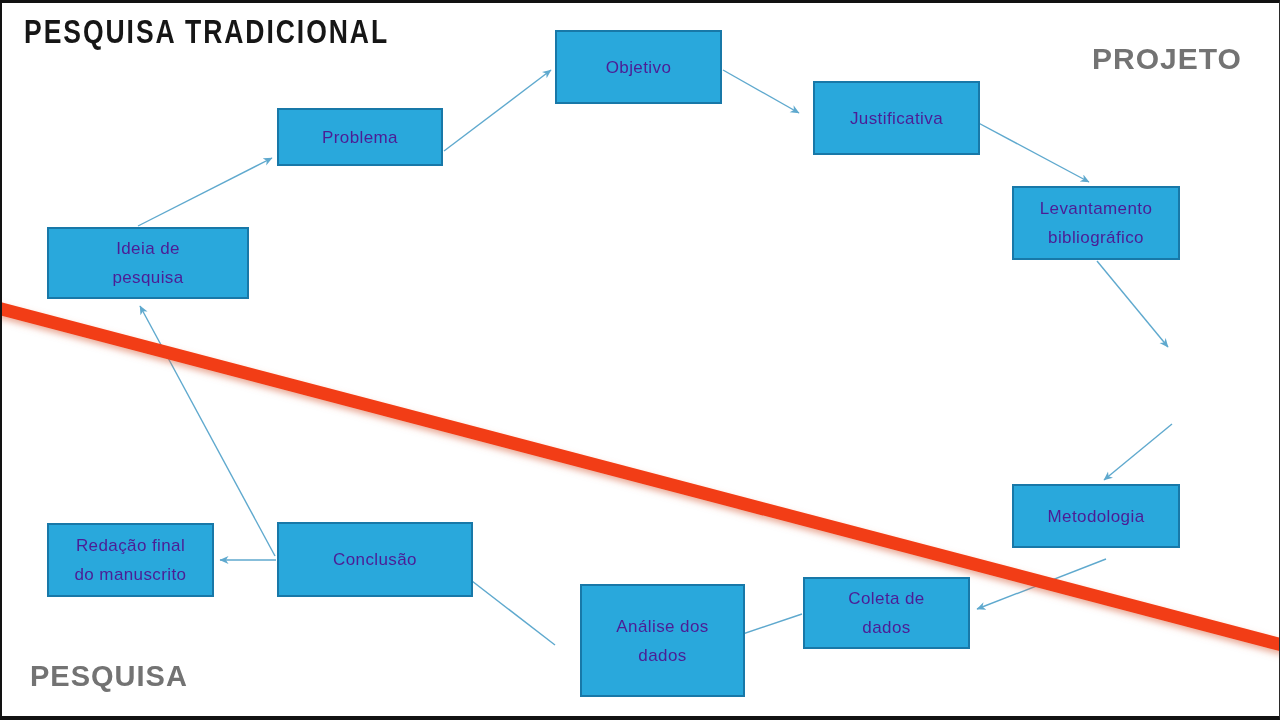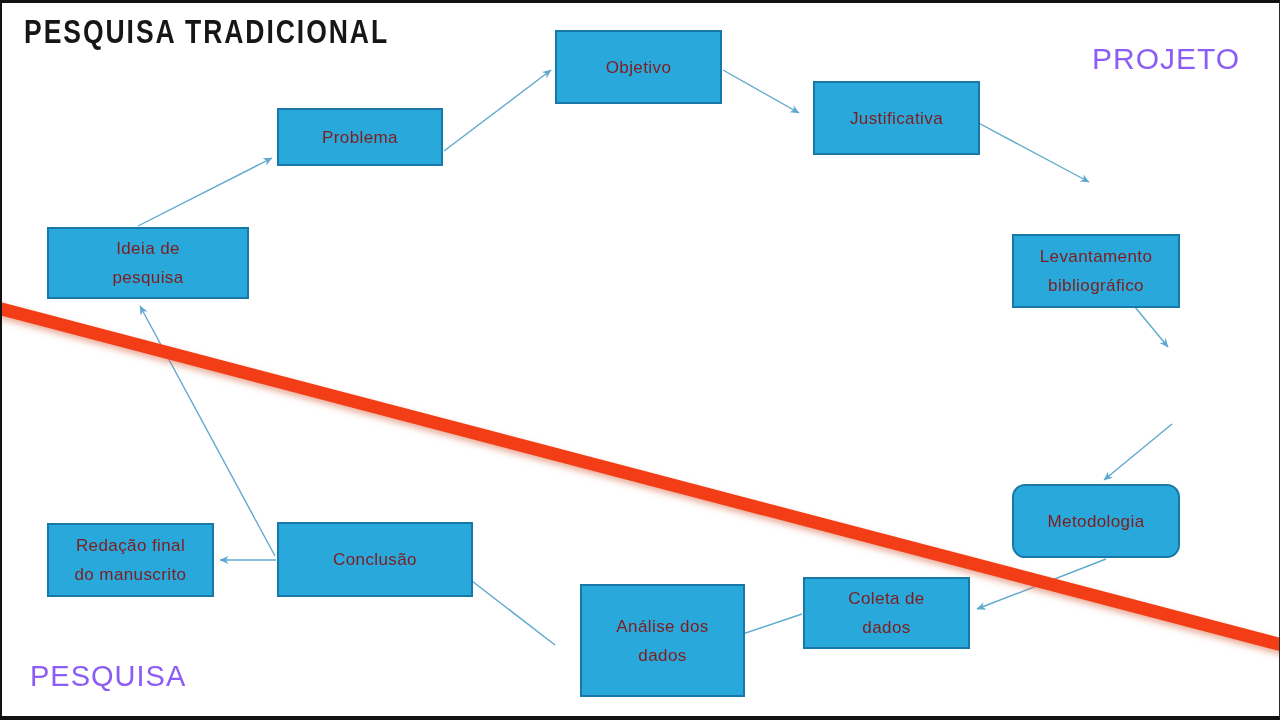--- a/index.html
+++ b/index.html
@@ -12,38 +12,38 @@
     position:absolute;inset:0;pointer-events:none;z-index:40;
     border-top:3px solid #121212;border-left:2px solid #121212;
     border-bottom:4px solid #121212;border-right:1px solid #2a2a2a;
   }
   .title{
     position:absolute;left:24px;top:12px;z-index:10;
     font-size:34px;font-weight:700;color:#161616;letter-spacing:2.5px;
     transform:scaleX(0.78);transform-origin:0 0;white-space:nowrap;
   }
   .zone-label{
-    position:absolute;z-index:10;font-weight:400;color:#8b5cf6;white-space:nowrap;
+    position:absolute;z-index:10;font-weight:700;color:#737373;white-space:nowrap;
   }
   .zone-projeto{left:1092px;top:42px;font-size:30px;letter-spacing:1px;}
   .zone-pesquisa{left:30px;top:660px;font-size:29px;letter-spacing:1px;}
   .node{
     position:absolute;z-index:5;box-sizing:border-box;
     background:#29a8dc;border:2px solid #1878a8;
-    color:#7f1d1d;font-size:17px;letter-spacing:0.4px;line-height:29px;
+    color:#4c1d95;font-size:17px;letter-spacing:0.4px;line-height:29px;
     display:flex;align-items:center;justify-content:center;
     text-align:center;white-space:pre-line;
   }
   .n-ideia       {left:47px;  top:227px; width:202px; height:72px;}
   .n-problema    {left:277px; top:108px; width:166px; height:58px;}
   .n-objetivo    {left:555px; top:30px;  width:167px; height:74px;}
   .n-justificativa{left:803px;top:81px;  width:167px; height:74px;margin-left:10px;}
-  .n-levantamento{left:1012px;top:186px; width:168px; height:74px;margin-top:48px;}
+  .n-levantamento{left:1012px;top:186px; width:168px; height:74px;}
   .n-referencial {left:1088px;top:351px; width:168px; height:72px;}
-  .n-metodologia {left:1012px;top:484px; width:168px; height:74px;border-radius:13px;}
+  .n-metodologia {left:1012px;top:484px; width:168px; height:64px;}
   .n-coleta      {left:803px; top:577px; width:167px; height:72px;}
   .n-analise     {left:556px; top:584px; width:165px; height:113px;margin-left:24px;}
   .n-conclusao   {left:277px; top:522px; width:196px; height:75px;}
   .n-redacao     {left:47px;  top:523px; width:167px; height:74px;}
   svg.wires{position:absolute;inset:0;z-index:3;}
 </style>
 </head>
 <body>
 
 <div id="canvas">

